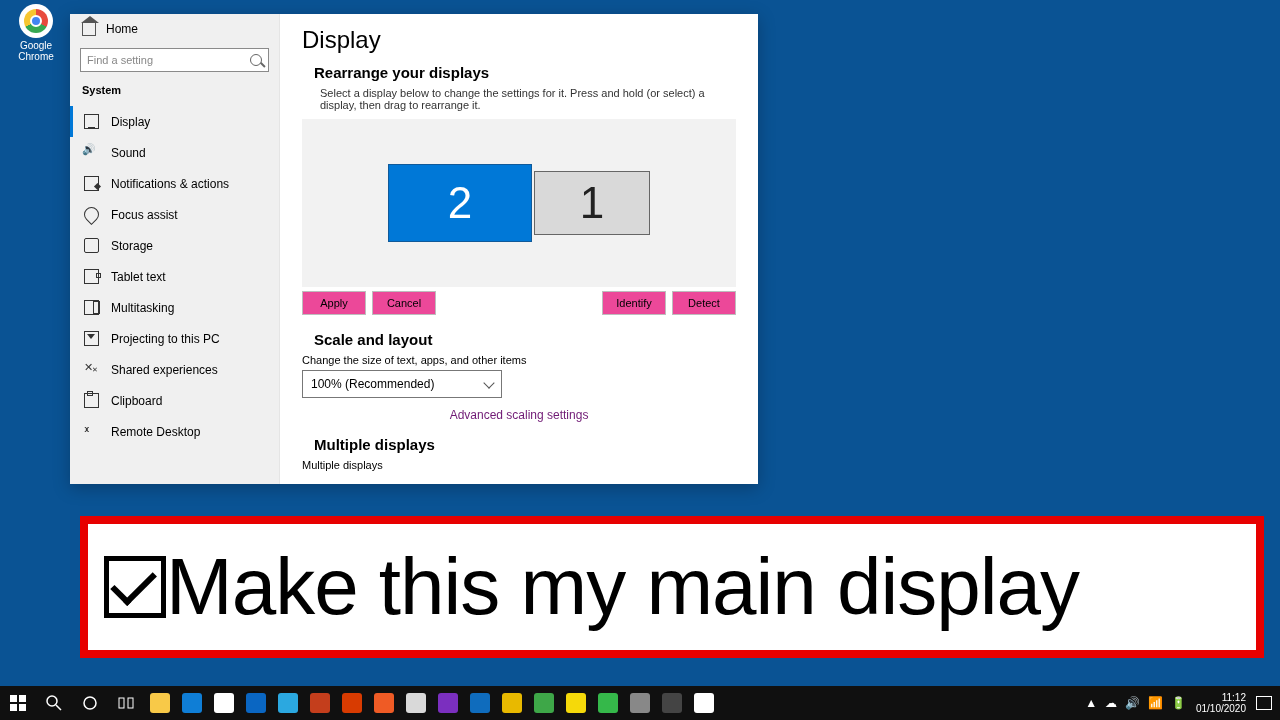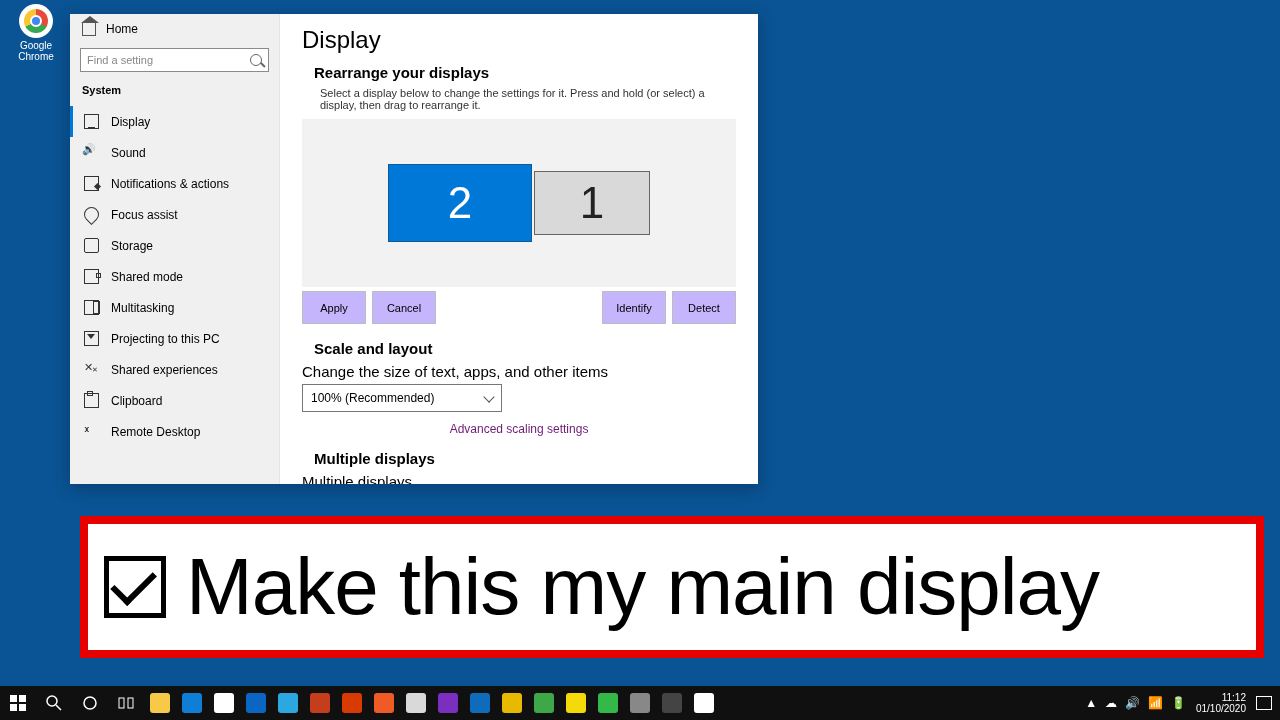--- a/index.html
+++ b/index.html
@@ -63,30 +63,30 @@
   .main { flex:1; padding:12px 22px; overflow:hidden;}
   .main h1 { font-weight:400; font-size:24px; margin-bottom:10px;}
   .main h2 { font-weight:600; font-size:15px; margin:6px 12px;}
   .main .hint { font-size:11px; color:#333; margin-bottom:8px;margin-left:18px;}
   .arrange-box { background:#f2f2f2; height:168px; display:flex; align-items:center; justify-content:center; gap:2px; margin-bottom:4px;}
   .monitor { display:flex; align-items:center; justify-content:center; font-size:44px; font-weight:300;}
   .mon-selected { width:144px; height:78px; background:#0078d7; color:#fff; border:1px solid #105a9a;}
   .mon-other { width:116px; height:64px; background:#d9d9d9; color:#222; border:1px solid #666;}
   .btn-row { display:flex; gap:6px; margin-bottom:16px;}
   .btn-row .spacer{flex:1;}
-  .wbtn { min-width:64px; height:33px; background:#c4b5fd; border:1px solid #bdbdbd; font-size:11px; cursor:pointer;}
-  .sublabel{ font-size:15px; margin:6px 0 4px;}
+  .wbtn { min-width:64px; height:24px; background:#ec4899; border:1px solid #bdbdbd; font-size:11px; cursor:pointer;}
+  .sublabel{ font-size:11px; margin:6px 0 4px;}
   .dropdown { width:200px; height:28px; border:1px solid #777; display:flex; align-items:center; justify-content:space-between; padding:0 8px; font-size:12px; cursor:pointer;}
   .chev{width:8px;height:8px;border-right:1.5px solid #555;border-bottom:1.5px solid #555; transform:rotate(45deg); margin-top:-3px;}
   .link{ color:#701a75; font-size:12px; margin:10px 16px 14px; cursor:pointer;text-align:center;}
   
   .callout {
     position:absolute; left:80px; right:16px; top:516px; height:142px;
     background:#fff; border:8px solid #e70000; padding:8px 16px;
-    display:flex; align-items:center; gap:20px;
+    display:flex; align-items:center; 
   }
   .cb-big { width:62px; height:62px; border:5px solid #000; display:flex; align-items:center; justify-content:center;}
   .cb-big::after{content:""; width:36px; height:18px; border-left:6px solid #000; border-bottom:6px solid #000; transform:rotate(-45deg) translate(2px,-4px);}
   .callout-text{ font-size:80px; font-weight:400; letter-spacing:-1px; line-height:1;}
   
   .taskbar {
     position:absolute; left:0; right:0; bottom:0; height:34px; background:#101010;
     display:flex; align-items:center; color:#fff; font-size:10px;
   }
   .tb-left{display:flex; align-items:center; height:100%;}
@@ -136,21 +136,21 @@
       <li>
           <span class="micon i-focus"></span>
           <span>Focus assist</span>
         </li>
       <li>
           <span class="micon i-storage"></span>
           <span>Storage</span>
         </li>
       <li>
           <span class="micon i-tablet"></span>
-          <span>Shared mode</span>
+          <span>Tablet text</span>
         </li>
       <li>
           <span class="micon i-multi"></span>
           <span>Multitasking</span>
         </li>
       <li>
           <span class="micon i-project"></span>
           <span>Projecting to this PC</span>
         </li>
       <li>

